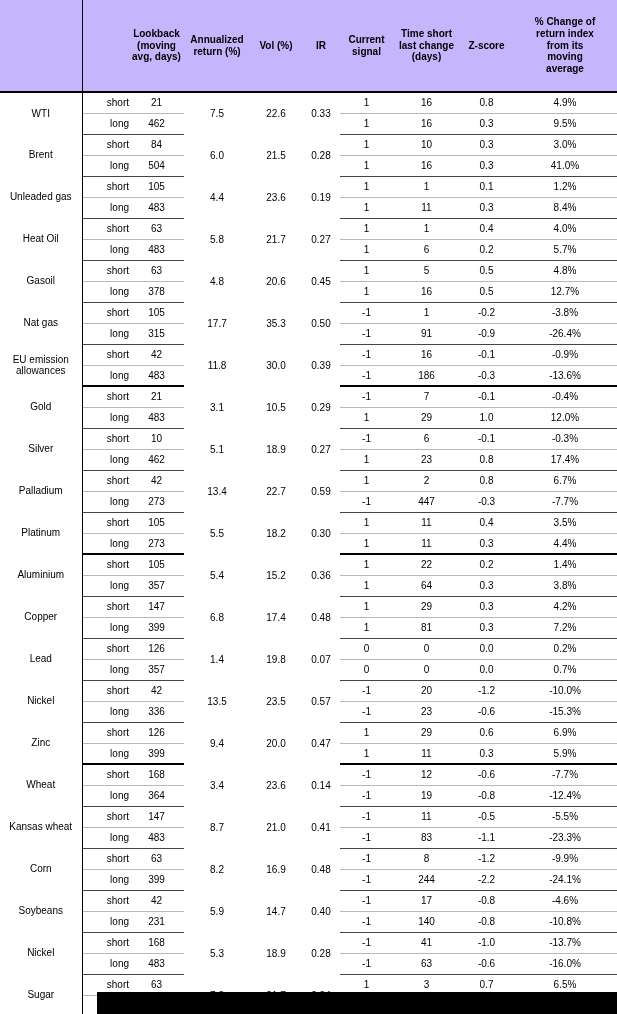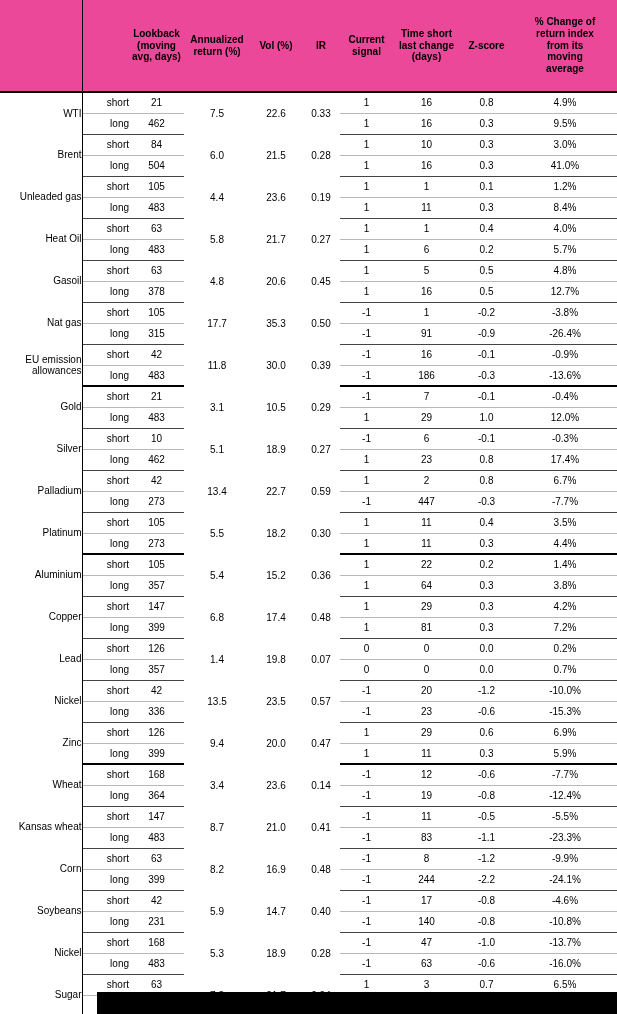--- a/index.html
+++ b/index.html
@@ -44,31 +44,31 @@
   col.c-chg    { width: 104px; }
 
   thead th {
     font-weight: bold;
     font-size: 10px;
     text-align: center;
     vertical-align: bottom;
     padding: 3px 3px 5px 3px;
     line-height: 1.18;
     border-bottom: 2px solid #000;
-    background: #ec4899;
+    background: #c4b5fd;
   }
   thead th.blank-head {
     border-bottom: 2px solid #000;
   }
   .header-row-top {
     height: 92px;
   }
 
   td.name-cell {
-    text-align: right;
+    text-align: center;
     padding-left: 4px;
     font-size: 10px;
     line-height: 1.15;
   }
   td.term-cell {
     text-align: right;
     padding-left: 9px;
     font-size: 10px;
   }
   td.num {
@@ -563,21 +563,21 @@
           <td class="num">-10.8%</td>
         </tr>
         <tr class="data-row row-short">
           <td class="name-cell" rowspan="2">Nickel</td>
           <td class="term-cell sep-under">short</td>
           <td class="num sep-under">168</td>
           <td class="num" rowspan="2">5.3</td>
           <td class="num" rowspan="2">18.9</td>
           <td class="num" rowspan="2">0.28</td>
           <td class="num sep-under">-1</td>
-          <td class="num sep-under">47</td>
+          <td class="num sep-under">41</td>
           <td class="num sep-under">-1.0</td>
           <td class="num sep-under">-13.7%</td>
         </tr>
         <tr class="data-row row-long block-end">
           <td class="term-cell">long</td>
           <td class="num">483</td>
           <td class="num">-1</td>
           <td class="num">63</td>
           <td class="num">-0.6</td>
           <td class="num">-16.0%</td>

